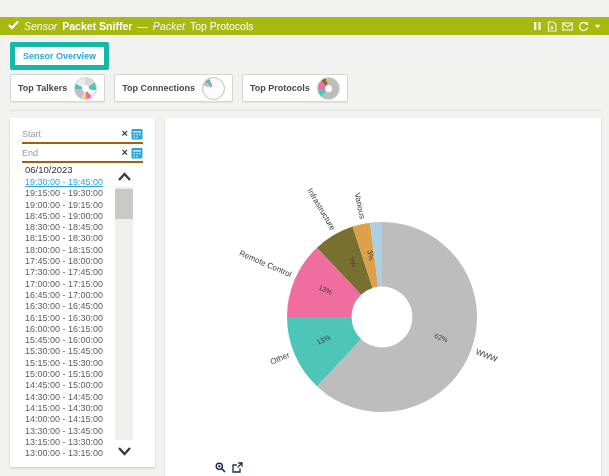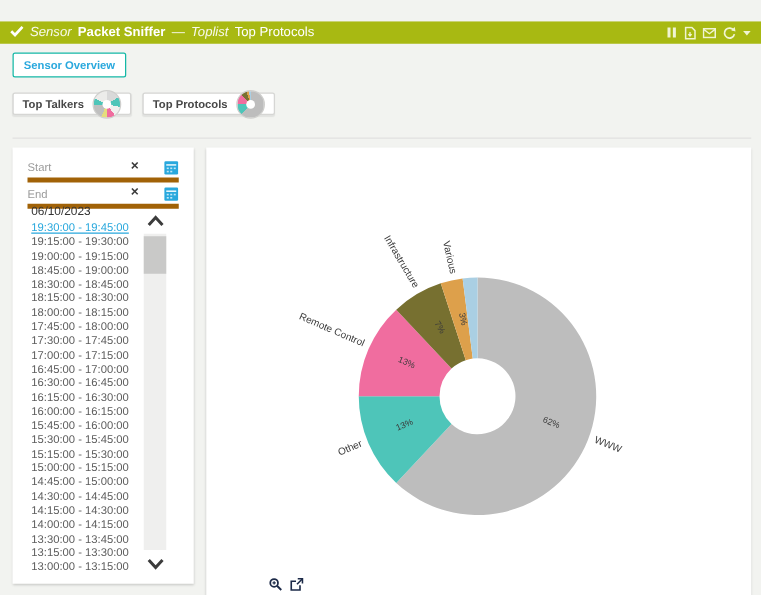--- a/index.html
+++ b/index.html
@@ -20,51 +20,51 @@
   }
   .crumb-it{font-style:italic;color:rgba(255,255,255,.92);}
   .crumb-b{font-weight:bold;}
   .crumb-dash{color:rgba(255,255,255,.92);}
   .topbar-icons{margin-left:auto;display:flex;align-items:center;gap:5px;}
   .topbar-icons svg{display:block;}
 
   
   .actions{position:absolute;top:25px;left:10px;display:flex;gap:5px;}
   .btn{
-    background:#fff;border:1px solid #14b8a6;border-radius:2px;
+    background:#fff;border:5px solid #14b8a6;border-radius:2px;
     color:#29a8dd;font-weight:bold;font-size:9px;
     padding:4px 8px;cursor:pointer;font-family:inherit;
   }
 
   
   .tabs{position:absolute;top:57px;left:10px;display:flex;gap:9px;}
   .tab-card{
     background:#fff;border:1px solid #d6d6d4;border-radius:2px;
-    height:18px;box-sizing:border-box;display:flex;align-items:center;gap:7px;
+    height:28px;box-sizing:border-box;display:flex;align-items:center;gap:7px;
     padding:0 7px;box-shadow:0 1px 1px rgba(0,0,0,.07);cursor:pointer;
   }
   .tab-label{font-size:9px;font-weight:bold;color:#474747;white-space:nowrap;}
   .minipie{width:21px;height:21px;border-radius:50%;position:relative;flex:0 0 auto;}
   .minipie::after{content:"";position:absolute;border-radius:50%;background:#fff;inset:7px;}
   .pie-talkers{background:conic-gradient(#d9d9d9 0 16%,#4ec5b9 16% 28%,#f0f0ee 28% 40%,#f06d9f 40% 50%,#e5dd7d 50% 57%,#bfbfbf 57% 74%,#4ec5b9 74% 82%,#ececea 82% 100%);border:1px solid #cfcfcd;}
   .pie-connections{background:conic-gradient(from 285deg,#c4c4c4 0 7%,#4ec5b9 7% 12%,#f06d9f 12% 14%,#fcfcfb 14% 100%);border:1px solid #bdbdbb;}
   .pie-connections::after{inset:8px;}
   .pie-protocols{background:conic-gradient(#bdbdbd 0 62%,#4ec5b9 62% 75%,#f06d9f 75% 88%,#777030 88% 95%,#dda04b 95% 98%,#aacfe3 98% 100%);border:1px solid #cfcfcd;}
 
   .divider{position:absolute;top:93px;left:10px;right:8px;border-top:1px solid #e1e1df;}
 
   
   .panel{position:absolute;background:#fff;box-shadow:0 1px 2px rgba(0,0,0,.18);}
   .left-panel{left:10px;top:101px;width:145px;height:349px;}
   .main-panel{left:165px;top:101px;width:436px;height:364px;}
 
   
   .filter-row{
-    margin:0 12px;height:17px;border-bottom:4px solid #a16207;
-    display:flex;align-items:center;gap:20px;
+    margin:0 12px;height:17px;border-bottom:2px solid #a16207;
+    display:flex;align-items:center;gap:3px;
   }
   .filter-row.first{margin-top:7px;}
   .filter-input{
     border:none;outline:none;flex:1;min-width:0;
     font-size:9px;color:#333;font-family:inherit;background:transparent;padding:0;
   }
   .filter-input::placeholder{color:#9a9a9a;}
   .clear-x{color:#3c3c3c;font-size:11px;font-weight:bold;line-height:1;cursor:pointer;}
   .cal-icon{cursor:pointer;display:flex;}
 
@@ -94,21 +94,21 @@
 
   <div class="topbar">
     <span>
       <svg width="11" height="10" viewBox="0 0 11 10">
           <polyline points="1,5 4,8 10,1.5" fill="none" stroke="#ffffff" stroke-width="2.2"></polyline>
         </svg>
     </span>
     <span class="crumb-it">Sensor</span>
     <span class="crumb-b">Packet Sniffer</span>
     <span class="crumb-dash">—</span>
-    <span class="crumb-it">Toplist</span>
+    <span class="crumb-it">Packet</span>
     <span>Top Protocols</span>
 
     <span class="topbar-icons">
       <span>
         <svg width="9" height="10" viewBox="0 0 9 10">
             <rect x="1" y="1" width="2.4" height="8" fill="#f0f4d2"></rect>
             <rect x="5.3" y="1" width="2.4" height="8" fill="#f0f4d2"></rect>
           </svg>
       </span>
       <span>
@@ -138,20 +138,24 @@
   </div>
 
   <div class="actions">
     <button class="btn">Sensor Overview</button>
   </div>
 
   <div class="tabs">
     <div class="tab-card">
       <span class="tab-label">Top Talkers</span>
       <span class="minipie pie-talkers"></span>
+    </div>
+    <div class="tab-card">
+      <span class="tab-label">Top Connections</span>
+      <span class="minipie pie-connections"></span>
     </div>
     <div class="tab-card">
       <span class="tab-label">Top Protocols</span>
       <span class="minipie pie-protocols"></span>
     </div>
   </div>
 
   <div class="divider"></div>
 
   <div class="panel left-panel">

